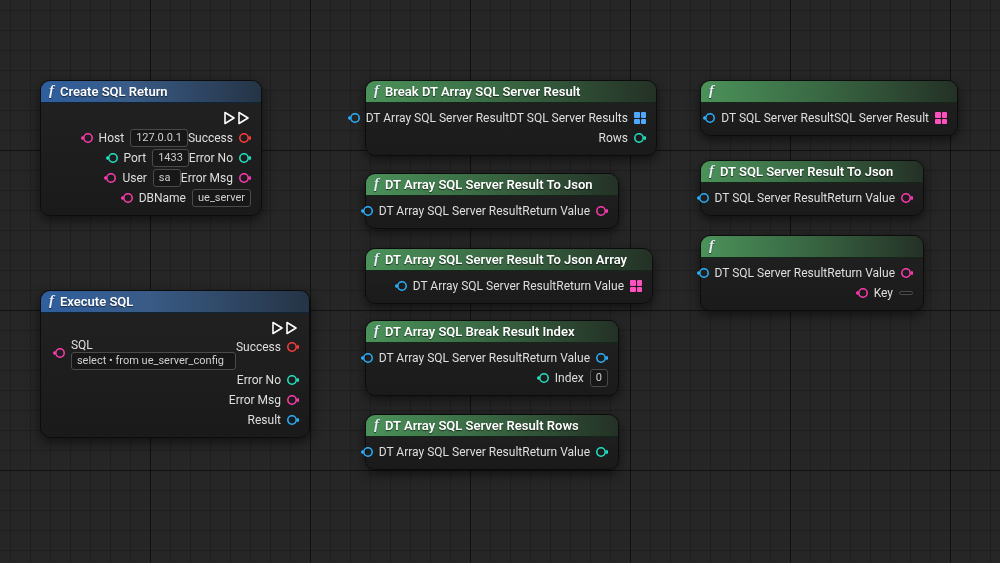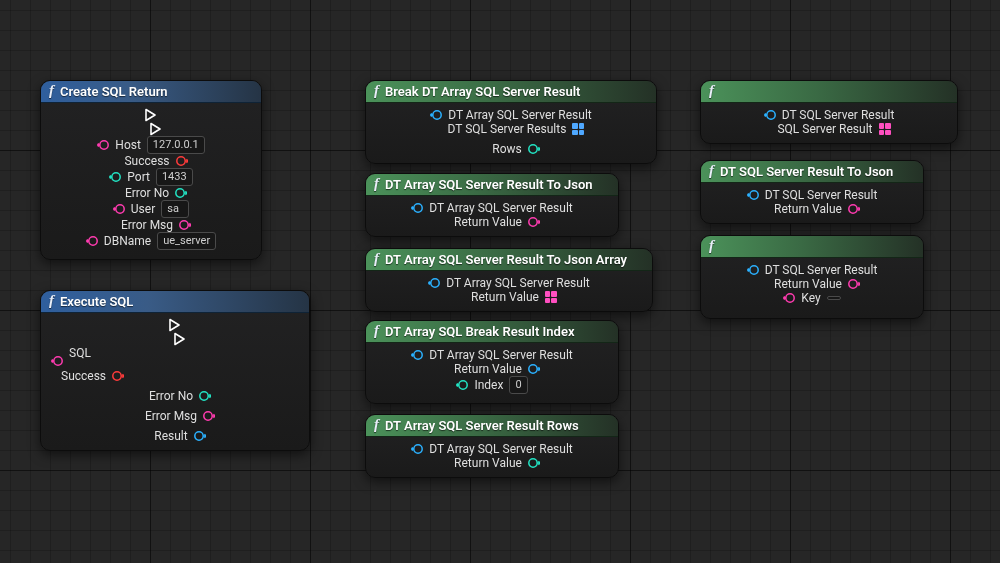--- a/index.html
+++ b/index.html
@@ -51,34 +51,33 @@
     font-style: italic;
     font-family: "Times New Roman", serif;
     font-size: 15px;
     font-weight: bold;
     color: #e8eef8;
     transform: translateY(-1px);
   }
 
   .body-row {
     display: flex;
-    justify-content: space-between;
+    justify-content: flex-end;
     align-items: center;
     padding: 0 10px;
     min-height: 20px;
-    flex-direction: column;
   }
   .body { padding: 5px 0 7px; }
 
   .left, .right {
     display: flex;
     align-items: center;
     gap: 6px;
   }
-  .right { justify-content: flex-end; padding-left: 10px; }
+  .right { justify-content: flex-end; }
 
   .label { color: #dfdfdf; font-size: 12px; white-space: nowrap; }
 
   
   .exec {
     width: 14px; height: 14px; position: relative;
   }
   .exec svg { width: 100%; height: 100%; display: block; }
 
   
@@ -256,20 +255,21 @@
     </div>
     <div class="body-row" style="align-items:flex-start">
       <div class="left" style="align-items:flex-start">
         <span class="pin" style="color:#ff3bb0; margin-top:9px">
             <svg>
               <use href="#pin-circle-in"></use>
             </svg>
           </span>
         <div>
           <div class="label">SQL</div>
+          <div class="input-box" style="min-width:165px">select • from  ue_server_config</div>
         </div>
       </div>
       <div class="right" style="margin-top:2px">
         <span class="label">Success</span>
         <span class="pin" style="color:#ff3b3b">
             <svg>
               <use href="#pin-circle"></use>
             </svg>
           </span>
       </div>

